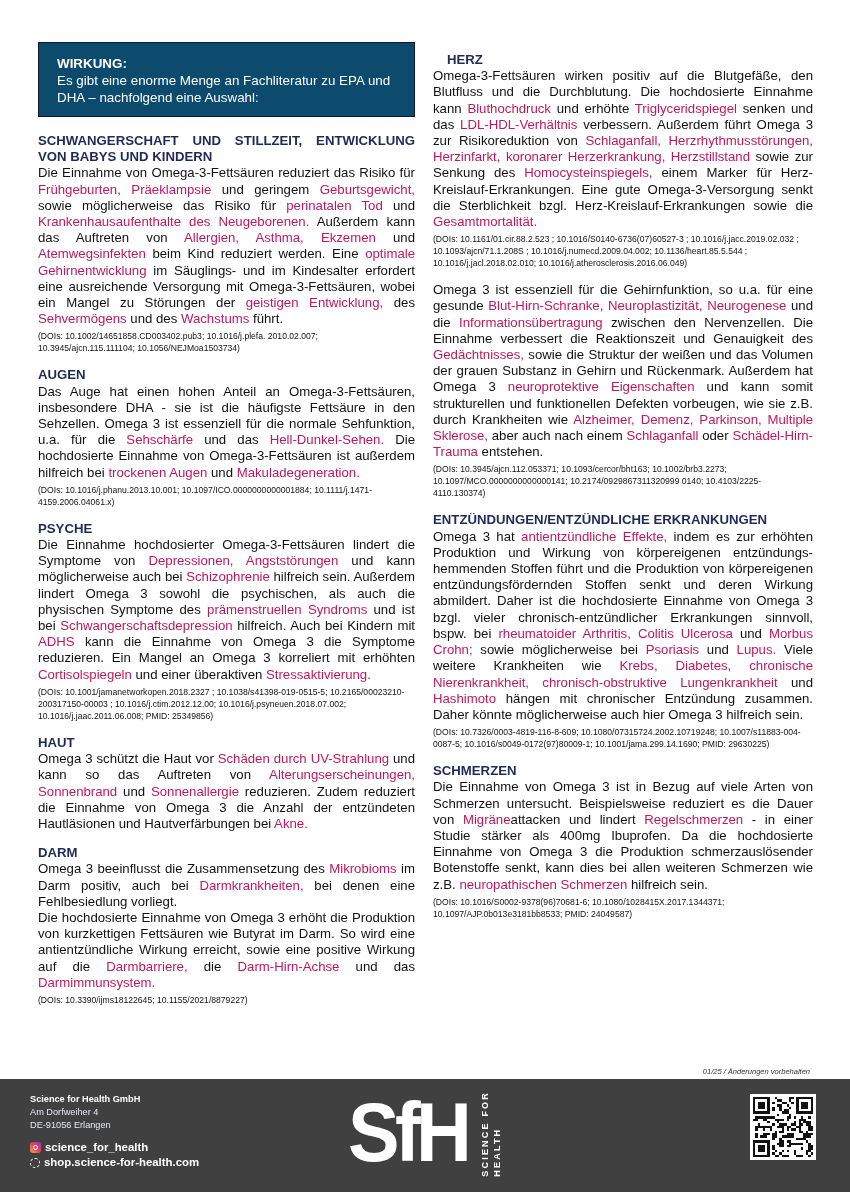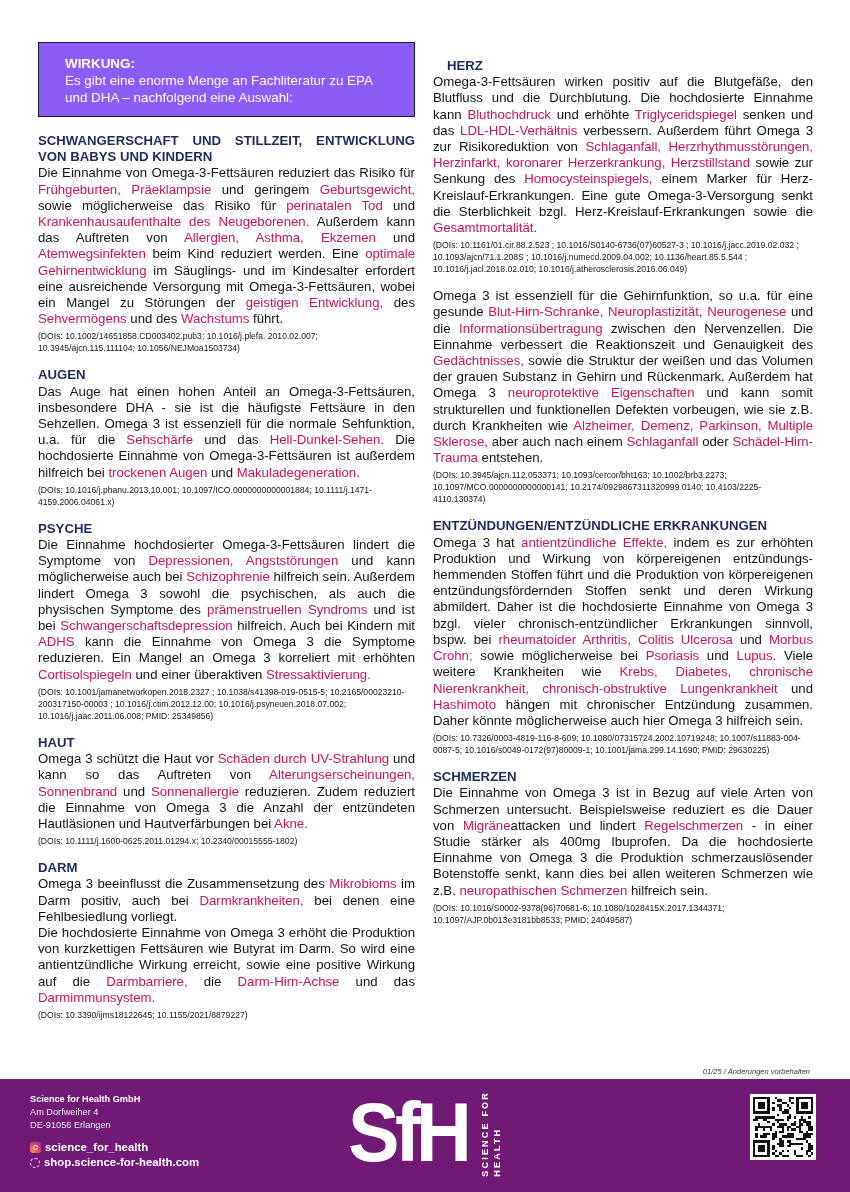--- a/index.html
+++ b/index.html
@@ -1,31 +1,31 @@
 <!DOCTYPE html>
 <html><head>
 <meta charset="utf-8">
 <style>
   html, body { margin:0; padding:0; }
   body { width:850px; height:1192px; background:#ffffff; position:relative; overflow:hidden;
          font-family:"Liberation Sans", sans-serif; color:#111111; }
   .col { position:absolute; top:42px; }
   .col-left { left:38px; width:377px; }
   .col-right { left:433px; width:380px; }
-  .intro-box { background:#8b5cf6; color:#ffffff; padding:12px 18px 10px 26px; margin-bottom:16px; border:1px solid #0f1533; }
+  .intro-box { background:#0c4a6e; color:#ffffff; padding:12px 18px 10px 18px; margin-bottom:16px; border:1px solid #0f1533; }
   .intro-title { font-weight:bold; font-size:13.4px; line-height:17px; }
   .intro-text { font-size:13.4px; line-height:17px; }
   .section { margin-bottom:13px; }
   .sec-title { color:#1e2a5a; font-weight:bold; font-size:13.2px; line-height:16.2px; text-align:justify; }
   .sec-body { font-size:13.2px; line-height:16.2px; text-align:justify; hyphens:manual; }
   .sec-body .hl { color:#be185d; }
   .doi { font-size:8.6px; line-height:12px; margin-top:3px; color:#111111; }
-  .col-right .section:first-child .sec-title { margin-top:16px;padding-left:14px; }
+  .col-right .section:first-child .sec-title { margin-top:10px;padding-left:14px; }
   .footer-note { position:absolute; right:40px; top:1067px; font-size:7.5px; font-style:italic; color:#333;margin-left:20px; }
-  .footer { position:absolute; left:0; top:1079px; width:850px; height:113px; background:#701a75; color:#fff; }
+  .footer { position:absolute; left:0; top:1079px; width:850px; height:113px; background:#404040; color:#fff; }
   .f-addr { position:absolute; left:30px; top:14px; font-size:9.2px; line-height:13px; }
   .f-company { font-weight:bold; }
   .f-street, .f-city { color:#e6e8f2; }
   .f-social { position:absolute; left:30px; top:61px; font-size:11.4px; line-height:15px; font-weight:bold; }
   .f-row { display:flex; align-items:center; gap:4px; }
   .ig-icon { width:11px; height:11px; border-radius:3px; background:linear-gradient(45deg,#f9a13a,#e23a6f 55%,#8a3ab9); display:inline-flex; align-items:center; justify-content:center; }
   .ig-icon::after { content:""; width:5px; height:5px; border:1.2px solid #fff; border-radius:50%; box-sizing:border-box; }
   .globe-icon { width:10px; height:10px; border:1.3px dashed #fff; border-radius:50%; box-sizing:border-box; display:inline-block; }
   .logo { position:absolute; left:348px; top:12px; height:82px; display:flex; align-items:flex-start; }
   .logo-mark { font-weight:bold; font-size:84px; line-height:82px; letter-spacing:-5px; color:#fff; font-family:"Liberation Sans", sans-serif; transform:scaleX(0.92); transform-origin:left; }
@@ -55,21 +55,20 @@
         <div class="doi">(DOIs: 10.1016/j.phanu.2013.10.001; 10.1097/ICO.0000000000001884; 10.1111/j.1471-4159.2006.04061.x)</div>
       </div>
       <div class="section">
         <div class="sec-title">PSYCHE</div>
         <div class="sec-body"><span>Die Einnahme hochdosierter Omega-3-Fettsäuren lindert die Symptome von </span><span class="hl">Depressionen, Angststörungen</span><span> und kann möglicherweise auch bei </span><span class="hl">Schizophrenie</span><span> hilfreich sein. Außerdem lindert Omega 3 sowohl die psychischen, als auch die physischen Symptome des </span><span class="hl">prämenstruellen Syndroms</span><span> und ist bei </span><span class="hl">Schwangerschaftsdepression</span><span> hilfreich. Auch bei Kindern mit </span><span class="hl">ADHS</span><span> kann die Einnahme von Omega 3 die Symptome reduzieren. Ein Mangel an Omega 3 korreliert mit erhöhten </span><span class="hl">Cortisolspiegeln</span><span> und einer überaktiven </span><span class="hl">Stress­aktivierung.</span></div>
         <div class="doi">(DOIs: 10.1001/jamanetworkopen.2018.2327 ; 10.1038/s41398-019-0515-5; 10.2165/00023210-200317150-00003 ; 10.1016/j.ctim.2012.12.00; 10.1016/j.psyneuen.2018.07.002; 10.1016/j.jaac.2011.06.008; PMID: 25349856)</div>
       </div>
       <div class="section">
         <div class="sec-title">HAUT</div>
         <div class="sec-body"><span>Omega 3 schützt die Haut vor </span><span class="hl">Schäden durch UV-Strahlung</span><span> und kann so das Auftreten von </span><span class="hl">Alterungserscheinungen, Sonnenbrand</span><span> und </span><span class="hl">Sonnenallergie</span><span> reduzieren. Zudem reduziert die Einnahme von Omega 3 die Anzahl der entzündeten Hautläsionen und Hautverfärbungen bei </span><span class="hl">Akne.</span></div>
-        <div class="doi">(DOIs: 10.1111/j.1600-0625.2011.01294.x; 10.2340/00015555-1802)</div>
       </div>
       <div class="section">
         <div class="sec-title">DARM</div>
         <div class="sec-body"><span>Omega 3 beeinflusst die Zusammensetzung des </span><span class="hl">Mikrobioms</span><span> im Darm positiv, auch bei </span><span class="hl">Darmkrankheiten,</span><span> bei denen eine Fehlbesiedlung vorliegt.</span><br><span>Die hochdosierte Einnahme von Omega 3 erhöht die Produktion von kurzkettigen Fettsäuren wie Butyrat im Darm. So wird eine antientzündliche Wirkung erreicht, sowie eine positive Wirkung auf die </span><span class="hl">Darmbarriere,</span><span> die </span><span class="hl">Darm-Hirn-Achse</span><span> und das </span><span class="hl">Darmimmunsystem.</span></div>
         <div class="doi">(DOIs: 10.3390/ijms18122645; 10.1155/2021/8879227)</div>
       </div>
     </div>
 </div>
 
 <div class="col col-right">

